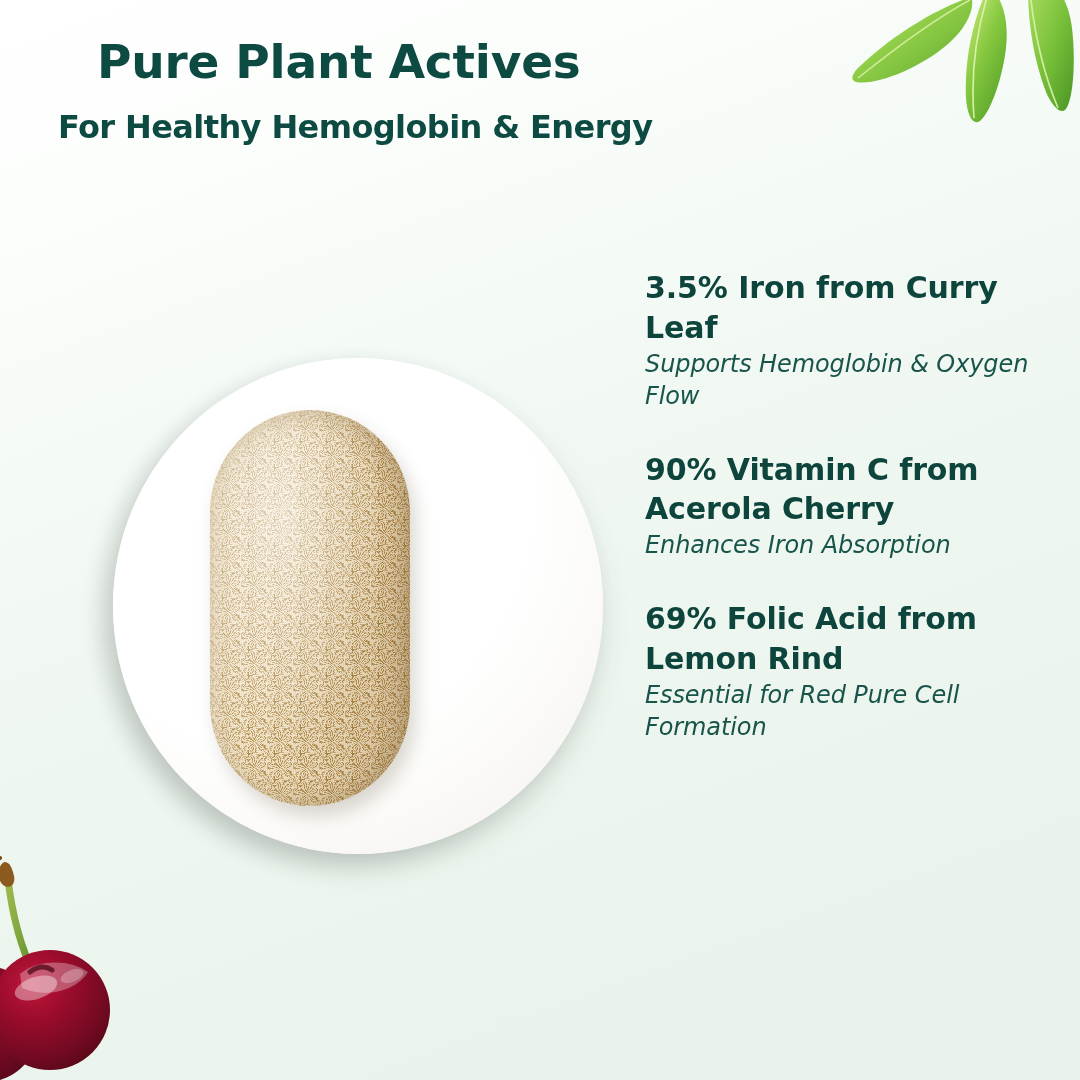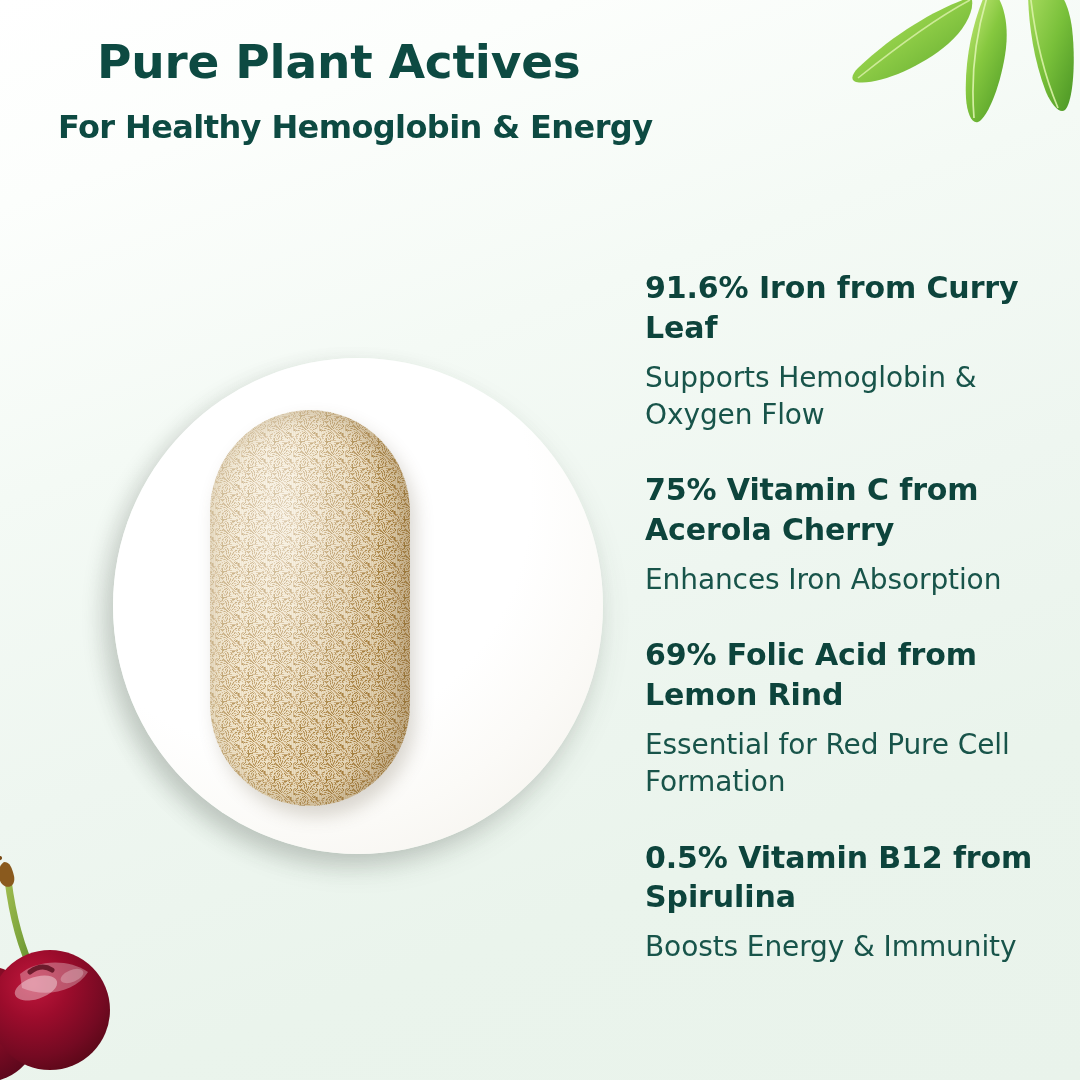--- a/index.html
+++ b/index.html
@@ -129,25 +129,26 @@
   .benefit:last-child { margin-bottom: 0; }
   .benefit-title {
     color: #0d443c;
     font-size: 30px;
     font-weight: 700;
     line-height: 1.33;
     letter-spacing: -0.1px;
   }
   .benefit-desc {
     color: #18544a;
-    font-size: 28px;
+    font-size: 24px;
     font-weight: 400;
     line-height: 1.33;
     letter-spacing: -0.1px;
-    margin-top: 11px;
+    margin-top: 1px;
+    font-style: italic;
   }
 
   
   .cherries {
     position: absolute;
     left: -36px;
     bottom: -12px;
     width: 190px;
     height: 250px;
     pointer-events: none;
@@ -194,34 +195,30 @@
     </svg>
   </div>
 
   <div class="product-stage">
     <div class="product-circle"></div>
     <div class="tablet"></div>
   </div>
 
   <div class="benefits">
     <div class="benefit">
-      <div class="benefit-title">91.6% Iron from Curry Leaf</div>
+      <div class="benefit-title">3.5% Iron from Curry Leaf</div>
       <div class="benefit-desc">Supports Hemoglobin &amp; Oxygen Flow</div>
     </div>
     <div class="benefit">
-      <div class="benefit-title">75% Vitamin C from Acerola Cherry</div>
+      <div class="benefit-title">90% Vitamin C from Acerola Cherry</div>
       <div class="benefit-desc">Enhances Iron Absorption</div>
     </div>
     <div class="benefit">
       <div class="benefit-title">69% Folic Acid from Lemon Rind</div>
       <div class="benefit-desc">Essential for Red Pure Cell Formation</div>
-    </div>
-    <div class="benefit">
-      <div class="benefit-title">0.5% Vitamin B12 from Spirulina</div>
-      <div class="benefit-desc">Boosts Energy &amp; Immunity</div>
     </div>
   </div>
 
   <div class="cherries">
     <svg viewBox="0 0 190 250" width="190" height="250" aria-hidden="true">
       <defs>
         <radialGradient id="cg1" cx="0.36" cy="0.28" r="0.78">
           <stop offset="0%" stop-color="#c0173c"></stop>
           <stop offset="38%" stop-color="#9c0c2c"></stop>
           <stop offset="78%" stop-color="#740a22"></stop>

